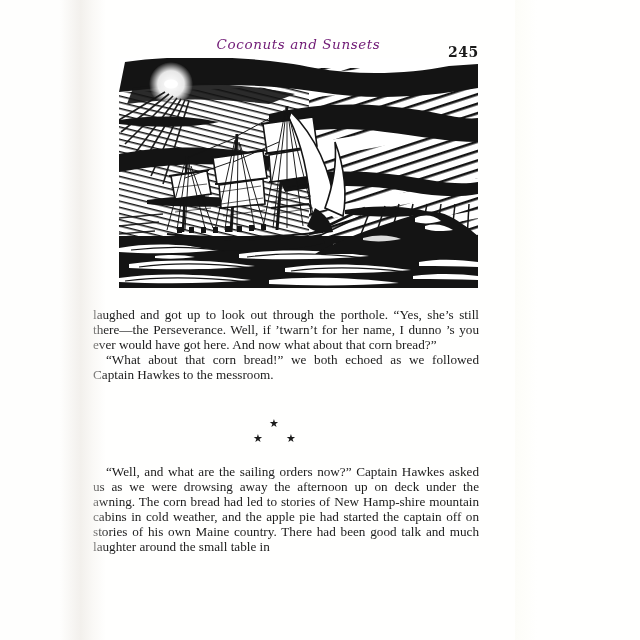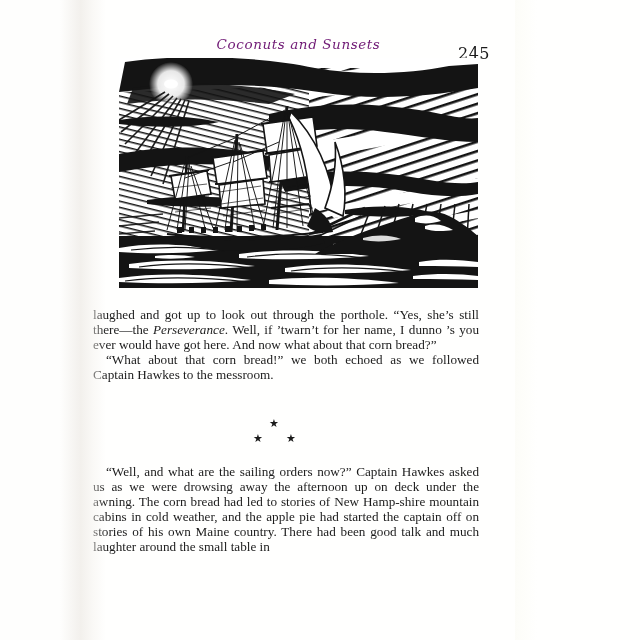--- a/index.html
+++ b/index.html
@@ -57,26 +57,26 @@
     text-align: center;
     font-family: "DejaVu Serif", serif;
     font-style: italic;
     font-size: 13.5px;
     letter-spacing: 0.6px;
     color: #701a75;
     white-space: nowrap;
   }
   .folio {
     position: absolute;
-    left: 458px;
+    left: 448px;
     top: 44px;
     width: 60px;
     font-family: "DejaVu Serif", serif;
-    font-size: 16px;
-    font-weight: 400;
+    font-size: 14px;
+    font-weight: 700;
     letter-spacing: 0.5px;
     color: #1a1a1a;
   }
 
   
   .illo {
     position: absolute;
     left: 119px;
     top: 58px;
     width: 359px;
@@ -96,21 +96,21 @@
     margin: 0;
     font-family: "Liberation Serif", serif;
     font-size: 13.2px;
     line-height: 15.1px;
     color: #1b1b1b;
     text-align: justify;
     text-indent: 0;
     -webkit-font-smoothing: none;
   }
   p.body.indent { text-indent: 13px; }
-  .ital { font-style: italic; }
+  .ital { }
 
   .stars {
     position: absolute;
     left: 93px;
     top: 418px;
     width: 386px;
     height: 36px;
   }
   .stars .s {
     position: absolute;

